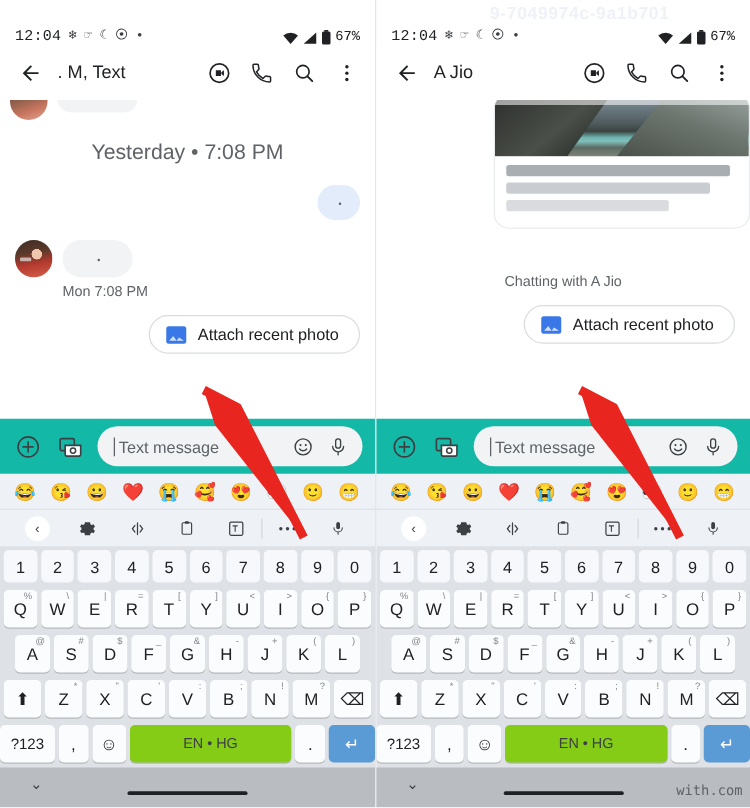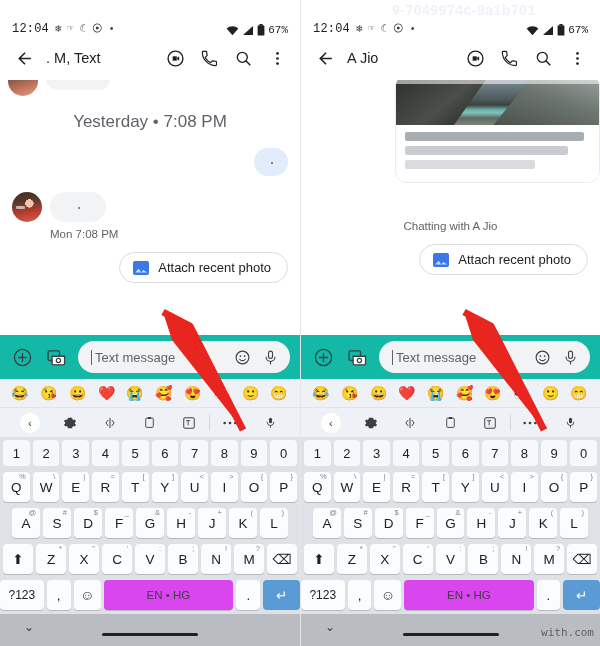--- a/index.html
+++ b/index.html
@@ -165,21 +165,21 @@
   .krow.r2 { padding-left:12px; padding-right:12px; }
   .krow.r3 .key { flex:1 1 0; }
   .key .sup {
     position:absolute; top:1px; right:4px; font-size:7.5px; color:#80868b; line-height:1;
   }
   .key.wide { flex:1.45 1 0; }
   .krow.r4 { gap:3px; padding:3px 0 4px; }
   .key.k123 { flex:1.55 1 0; font-size:12px; }
   .key.kcomma, .key.kdot { flex:.85 1 0; }
   .key.kemoji { flex:.95 1 0; font-size:14px; }
-  .key.kspace { flex:4.6 1 0; font-size:11.5px; color:#3c4043; background:#d946ef; }
+  .key.kspace { flex:4.6 1 0; font-size:11.5px; color:#3c4043; background:#84cc16; }
   .key.kenter { flex:1.3 1 0; background:#5b9bd5; color:#fff; box-shadow:none; }
   .navbar {
     height:32px; display:flex; align-items:center; justify-content:center; position:relative;
     background:#b9bcc1;
   }
   .nav-chev { position:absolute; left:24px; top:6px; font-size:12px; color:#3c4043; }
   .nav-pill { width:96px; height:3px; border-radius:2px; background:#202124; margin-top:8px; }
 
   
   .arrow { position:absolute; z-index:20; pointer-events:none; }

